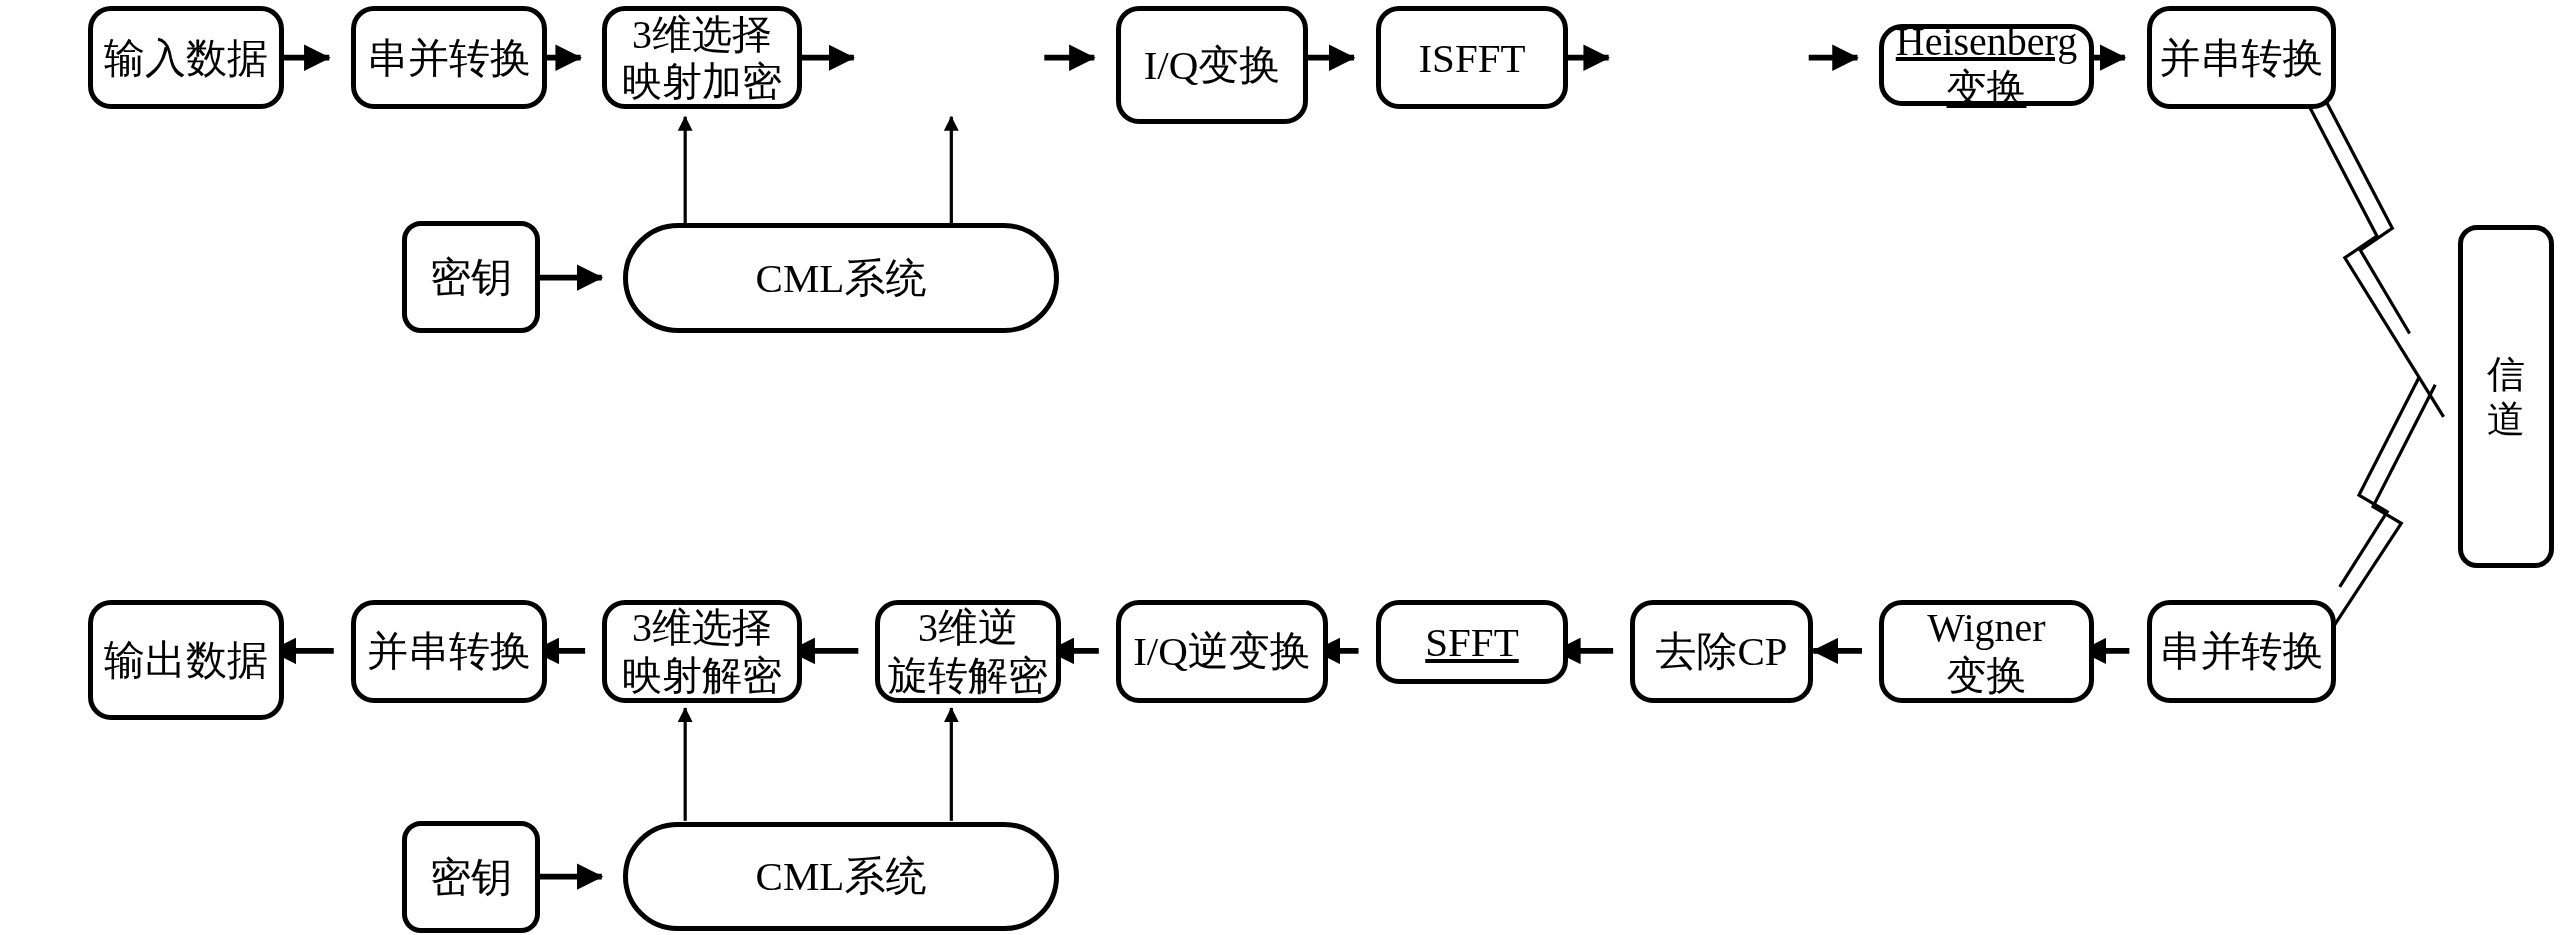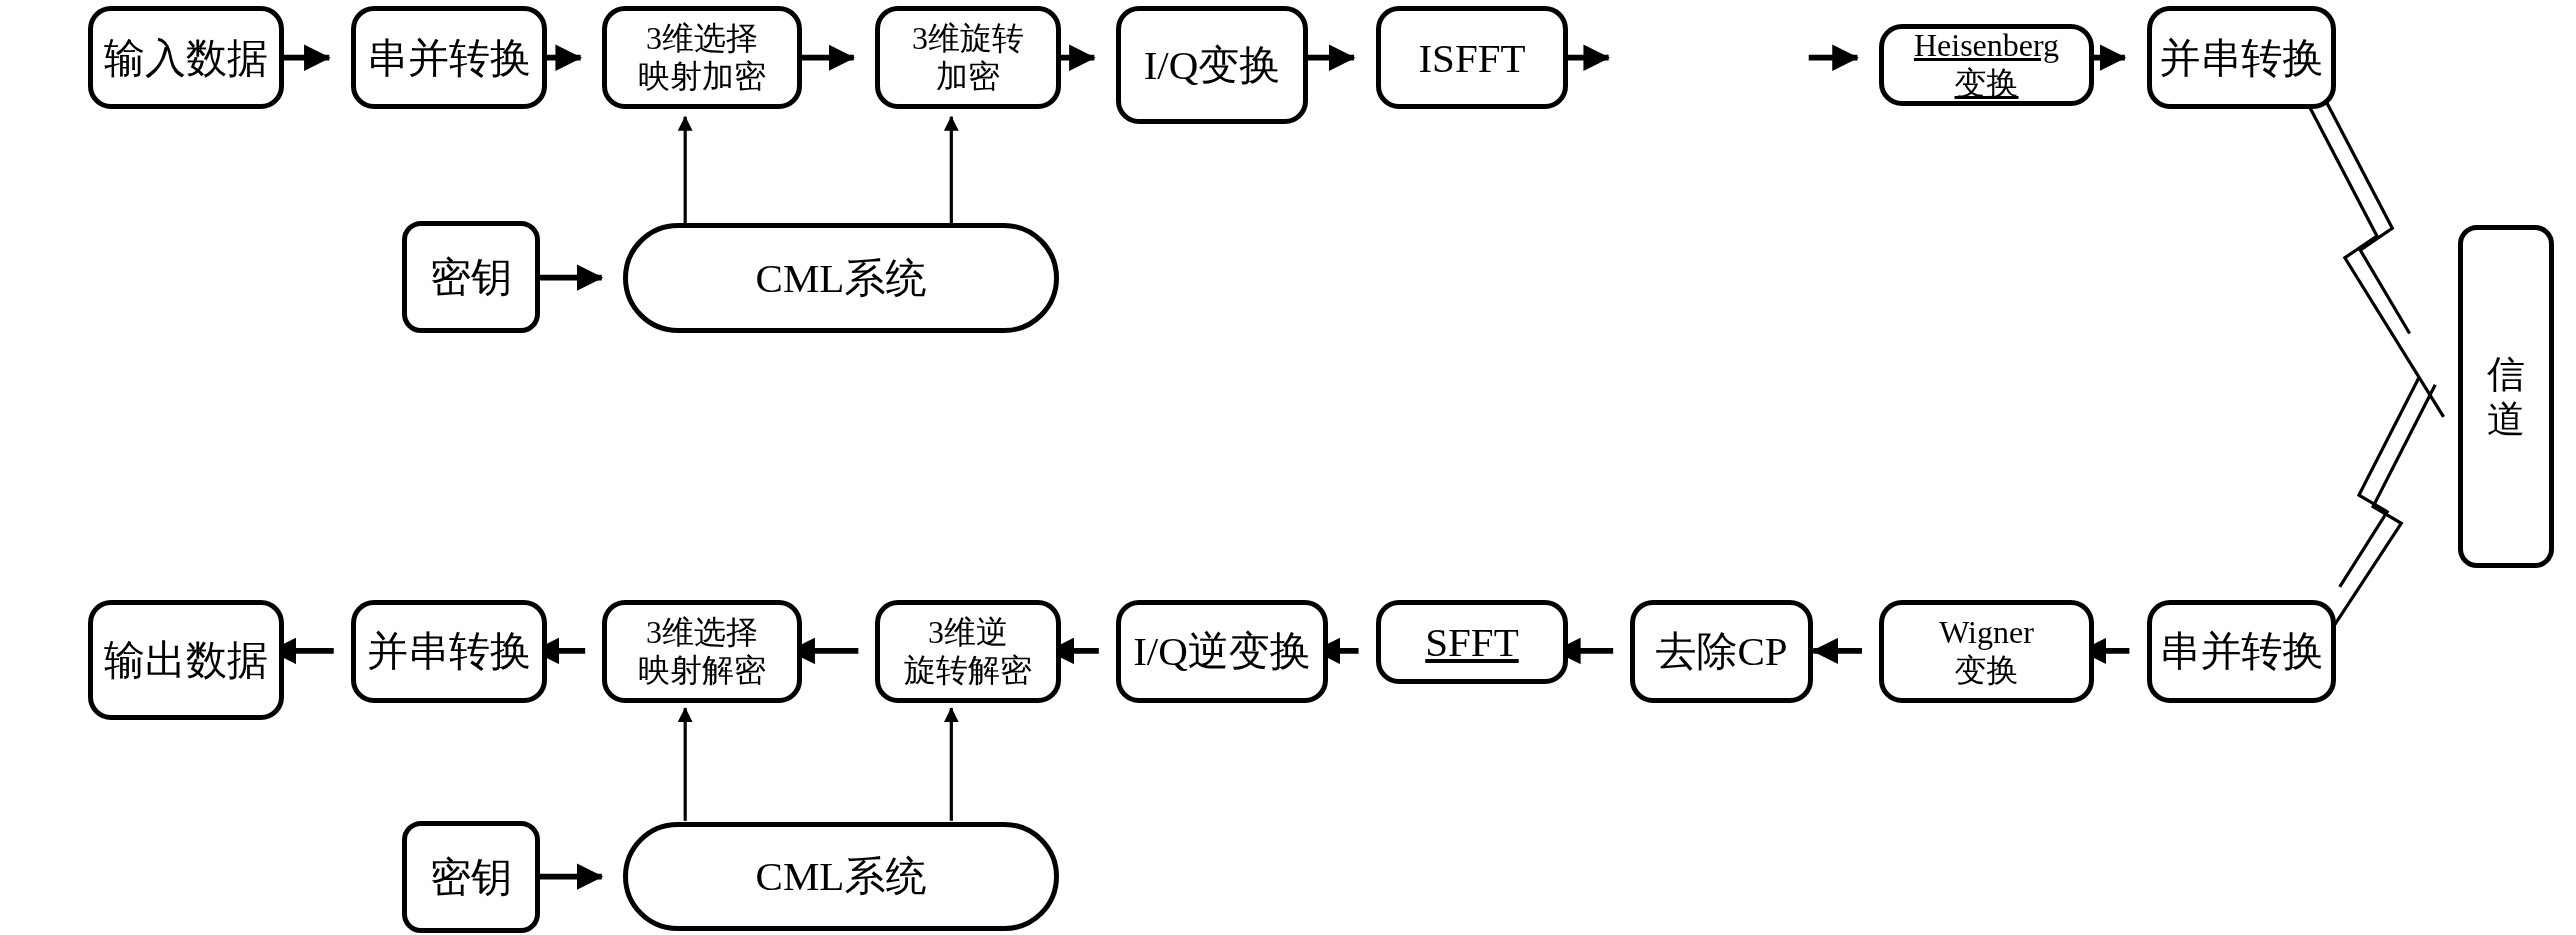--- a/index.html
+++ b/index.html
@@ -18,21 +18,21 @@
     border-radius:23px;
     background:#fff;
     display:flex;
     align-items:center;
     justify-content:center;
     text-align:center;
     margin-left:17px;
   }
   .node span { white-space:pre-line; line-height:1.18; display:block; }
   .fs-lg  { font-size:41px; }
-  .fs-md  { font-size:32px; }
+  .fs-md  { font-size:40px; }
   .stadium { border-radius:58px; }
   .channel-text { font-size:38px; line-height:1.55; }
   svg.wires { position:absolute; left:0; top:0; pointer-events:none; }
 </style>
 </head>
 <body>
 
 <div class="canvas">
 
   <svg class="wires" width="2576" height="935" viewBox="0 0 4016 1458">
@@ -90,24 +90,20 @@
   <div class="node fs-lg" style="left:71px;  top:6.4px; width:196px; height:103px;">
     <span>输入数据</span>
   </div>
   <div class="node fs-lg" style="left:334px;  top:6.4px; width:196px; height:103px;">
     <span>串并转换</span>
   </div>
   <div class="node fs-md" style="left:585px;  top:6.4px; width:200px; height:103px;">
     <span>3维选择
 映射加密</span>
   </div>
-  <div class="node fs-md" style="left:858px; top:6.4px; width:186px; height:103px;">
-    <span>3维旋转
-加密</span>
-  </div>
   <div class="node fs-lg" style="left:1099px; top:6.4px; width:192px; height:118px;">
     <span>I/Q变换</span>
   </div>
   <div class="node fs-lg" style="left:1359px; top:6.4px; width:192px; height:103px;">
     <span>ISFFT</span>
   </div>
   <div class="node fs-md" style="left:1862px; top:24px; width:215px; height:82px;text-decoration:underline;">
     <span>Heisenberg
 变换</span>
   </div>

